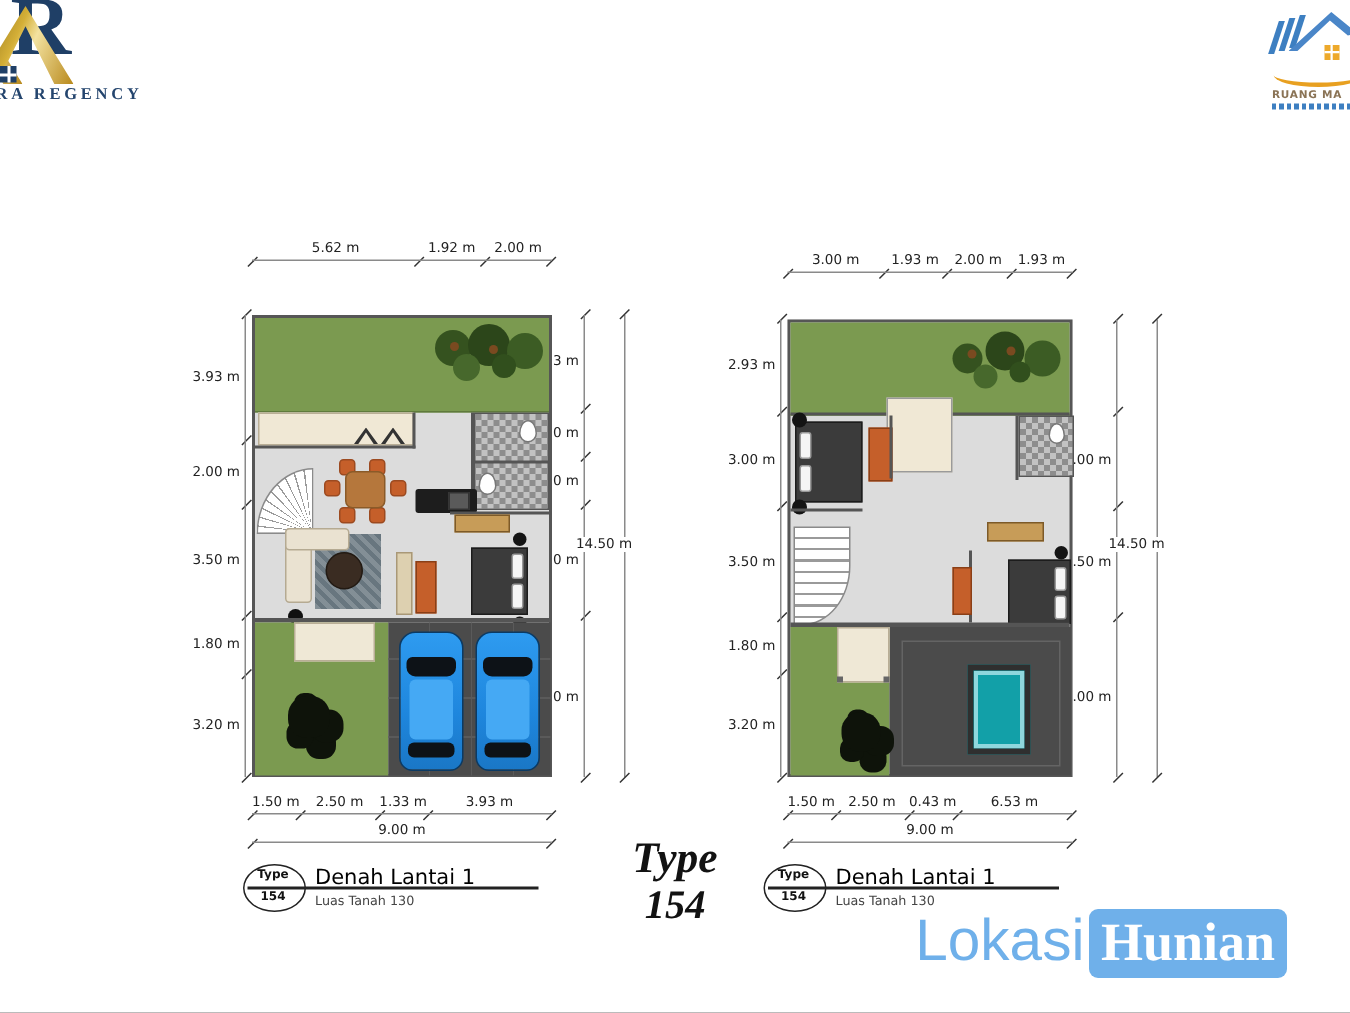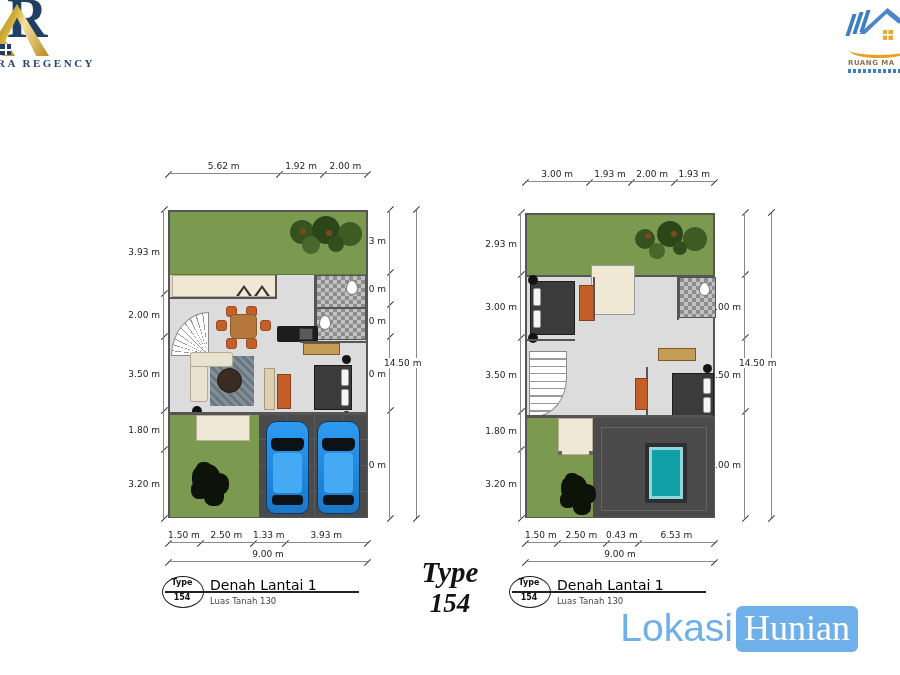--- a/index.html
+++ b/index.html
@@ -96,21 +96,21 @@
   .plan-label .b-bot{position:absolute;left:0;top:17px;width:40px;text-align:center;font-size:8px;font-weight:700;color:#111;}
   .plan-label .pname{position:absolute;left:48px;top:1px;font-size:14px;color:#000;}
   .plan-label .parea{position:absolute;left:48px;top:20px;font-size:8.5px;color:#444;}
   
   .type-caption{position:absolute;left:398px;top:556px;width:104px;text-align:center;
       font-family:"Liberation Serif",serif;font-style:italic;font-weight:800;color:#121212;}
   .type-caption .l1{font-size:29px;line-height:32px;}
   .type-caption .l2{font-size:27px;line-height:30px;}
   .watermark{position:absolute;right:42px;top:606px;display:flex;align-items:flex-start;}
   .wm1{font-family:"Liberation Sans",sans-serif;font-size:39px;color:#6fb0ea;letter-spacing:0;}
-  .wm2{font-family:"Liberation Serif",serif;font-weight:400;font-size:36px;color:#ffffff;
+  .wm2{font-family:"Liberation Serif",serif;font-weight:700;font-size:36px;color:#ffffff;
        background:#6fb0ea;border-radius:6px;padding:1px 8px 3px 8px;margin-left:3px;}
 </style>
 </head>
 <body>
 
 <div class="page">
 
   <div class="logo-left">
     <div class="chev" style="left:-4px;top:4px;width:64px;height:52px;"></div>
     <div class="logo-r" style="left:52px;top:-14px;font-size:56px;">R</div>

